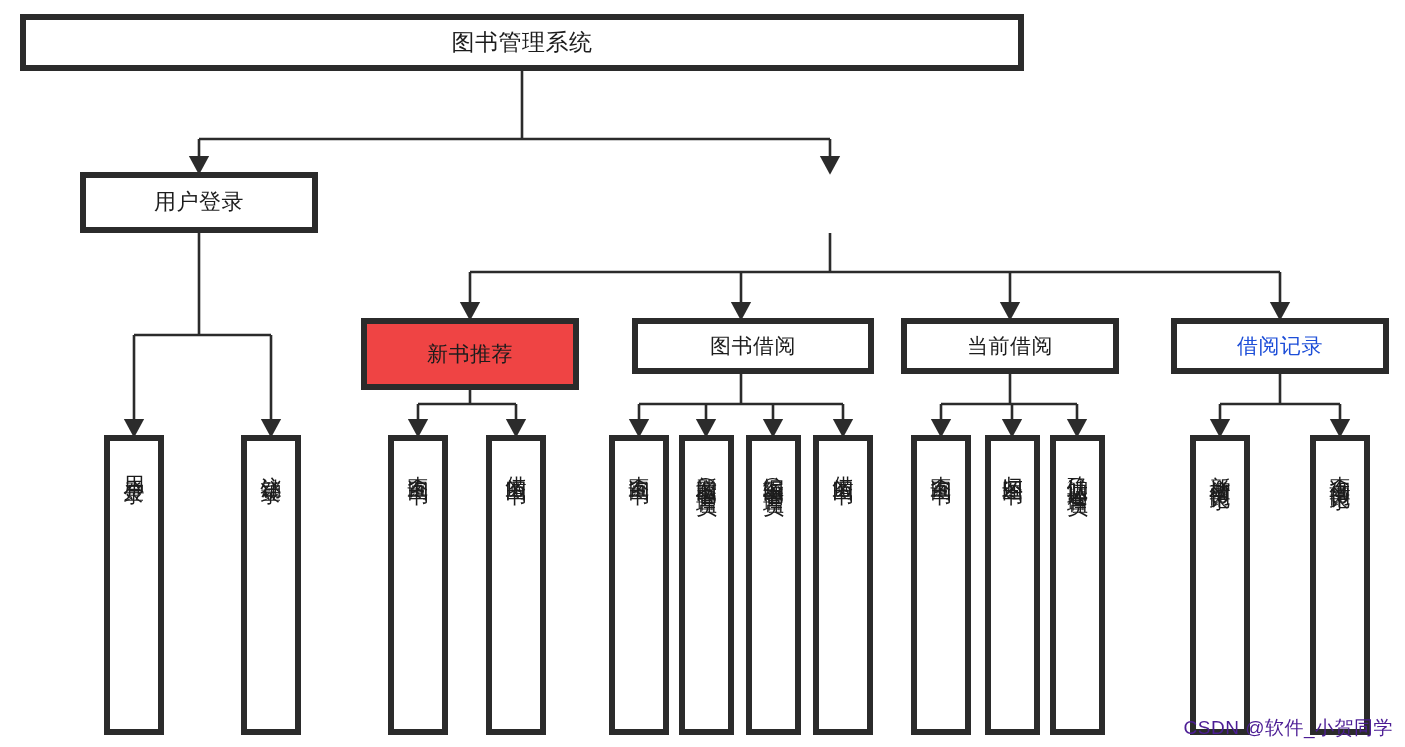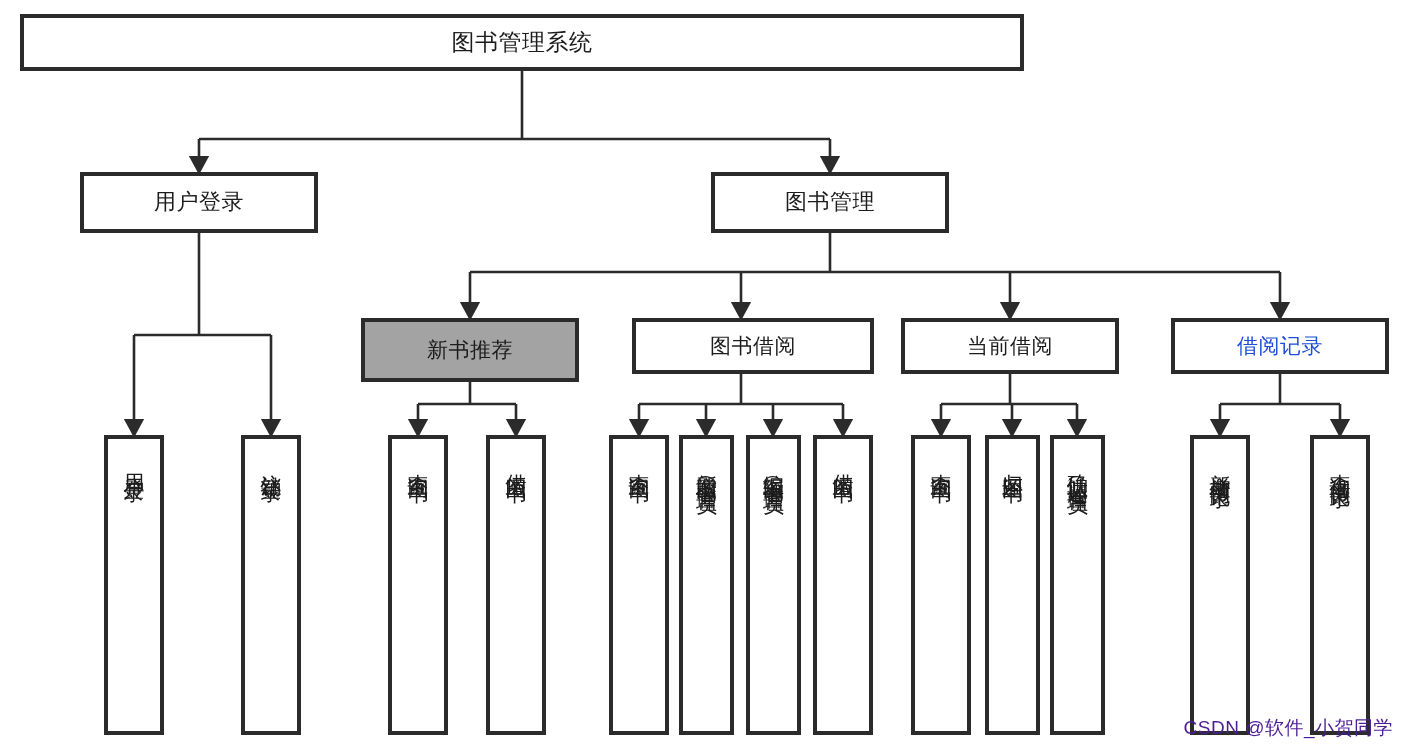--- a/index.html
+++ b/index.html
@@ -23,21 +23,21 @@
     left: 0;
     top: 0;
     width: 1405px;
     height: 747px;
     pointer-events: none;
   }
   .node {
     position: absolute;
     box-sizing: border-box;
     background: #ffffff;
-    border: 4px solid #4c1d95;
+    border: 6px solid #4c1d95;
     display: flex;
     align-items: center;
     justify-content: center;
     z-index: 3;
   }
   .node .label {
     text-align: center;
     line-height: 1.28;
     color: #1c1c1c;
     letter-spacing: 0.5px;
@@ -124,25 +124,22 @@
     </g>
   </svg>
 
   <div class="node node-root" style="left: 20px; top: 14px; width: 1004px; height: 57px; border-color: rgb(43, 43, 43); background: rgb(255, 255, 255);">
     <span class="label" style="color: rgb(28, 28, 28);">图书管理系统</span>
   </div>
 
   <div class="node node-l1" style="left: 80px; top: 172px; width: 238px; height: 61px; border-color: rgb(43, 43, 43); background: rgb(255, 255, 255);">
     <span class="label" style="color: rgb(28, 28, 28);">用户登录</span>
   </div>
-  <div class="node node-l1" style="left: 711px; top: 172px; width: 238px; height: 61px; border-color: rgb(43, 43, 43); background: rgb(255, 255, 255);">
-    <span class="label" style="color: rgb(28, 28, 28);">图书管理</span>
-  </div>
 
-  <div class="node node-l2" style="left: 361px; top: 318px; width: 218px; height: 64px; border-color: rgb(43, 43, 43); background: #a3a3a3;">
+  <div class="node node-l2" style="left: 361px; top: 318px; width: 218px; height: 72px; border-color: rgb(43, 43, 43); background: #ef4444;">
     <span class="label" style="color: rgb(28, 28, 28);">新书推荐</span>
   </div>
   <div class="node node-l2" style="left: 632px; top: 318px; width: 242px; height: 56px; border-color: rgb(43, 43, 43); background: rgb(255, 255, 255);">
     <span class="label" style="color: rgb(28, 28, 28);">图书借阅</span>
   </div>
   <div class="node node-l2" style="left: 901px; top: 318px; width: 218px; height: 56px; border-color: rgb(43, 43, 43); background: rgb(255, 255, 255);">
     <span class="label" style="color: rgb(28, 28, 28); font-family: Liberation Serif, serif;">当前借阅</span>
   </div>
   <div class="node node-l2" style="left: 1171px; top: 318px; width: 218px; height: 56px; border-color: rgb(43, 43, 43); background: rgb(255, 255, 255);">
     <span class="label" style="color: #1d4ed8; text-align: right;">借阅记录</span>

